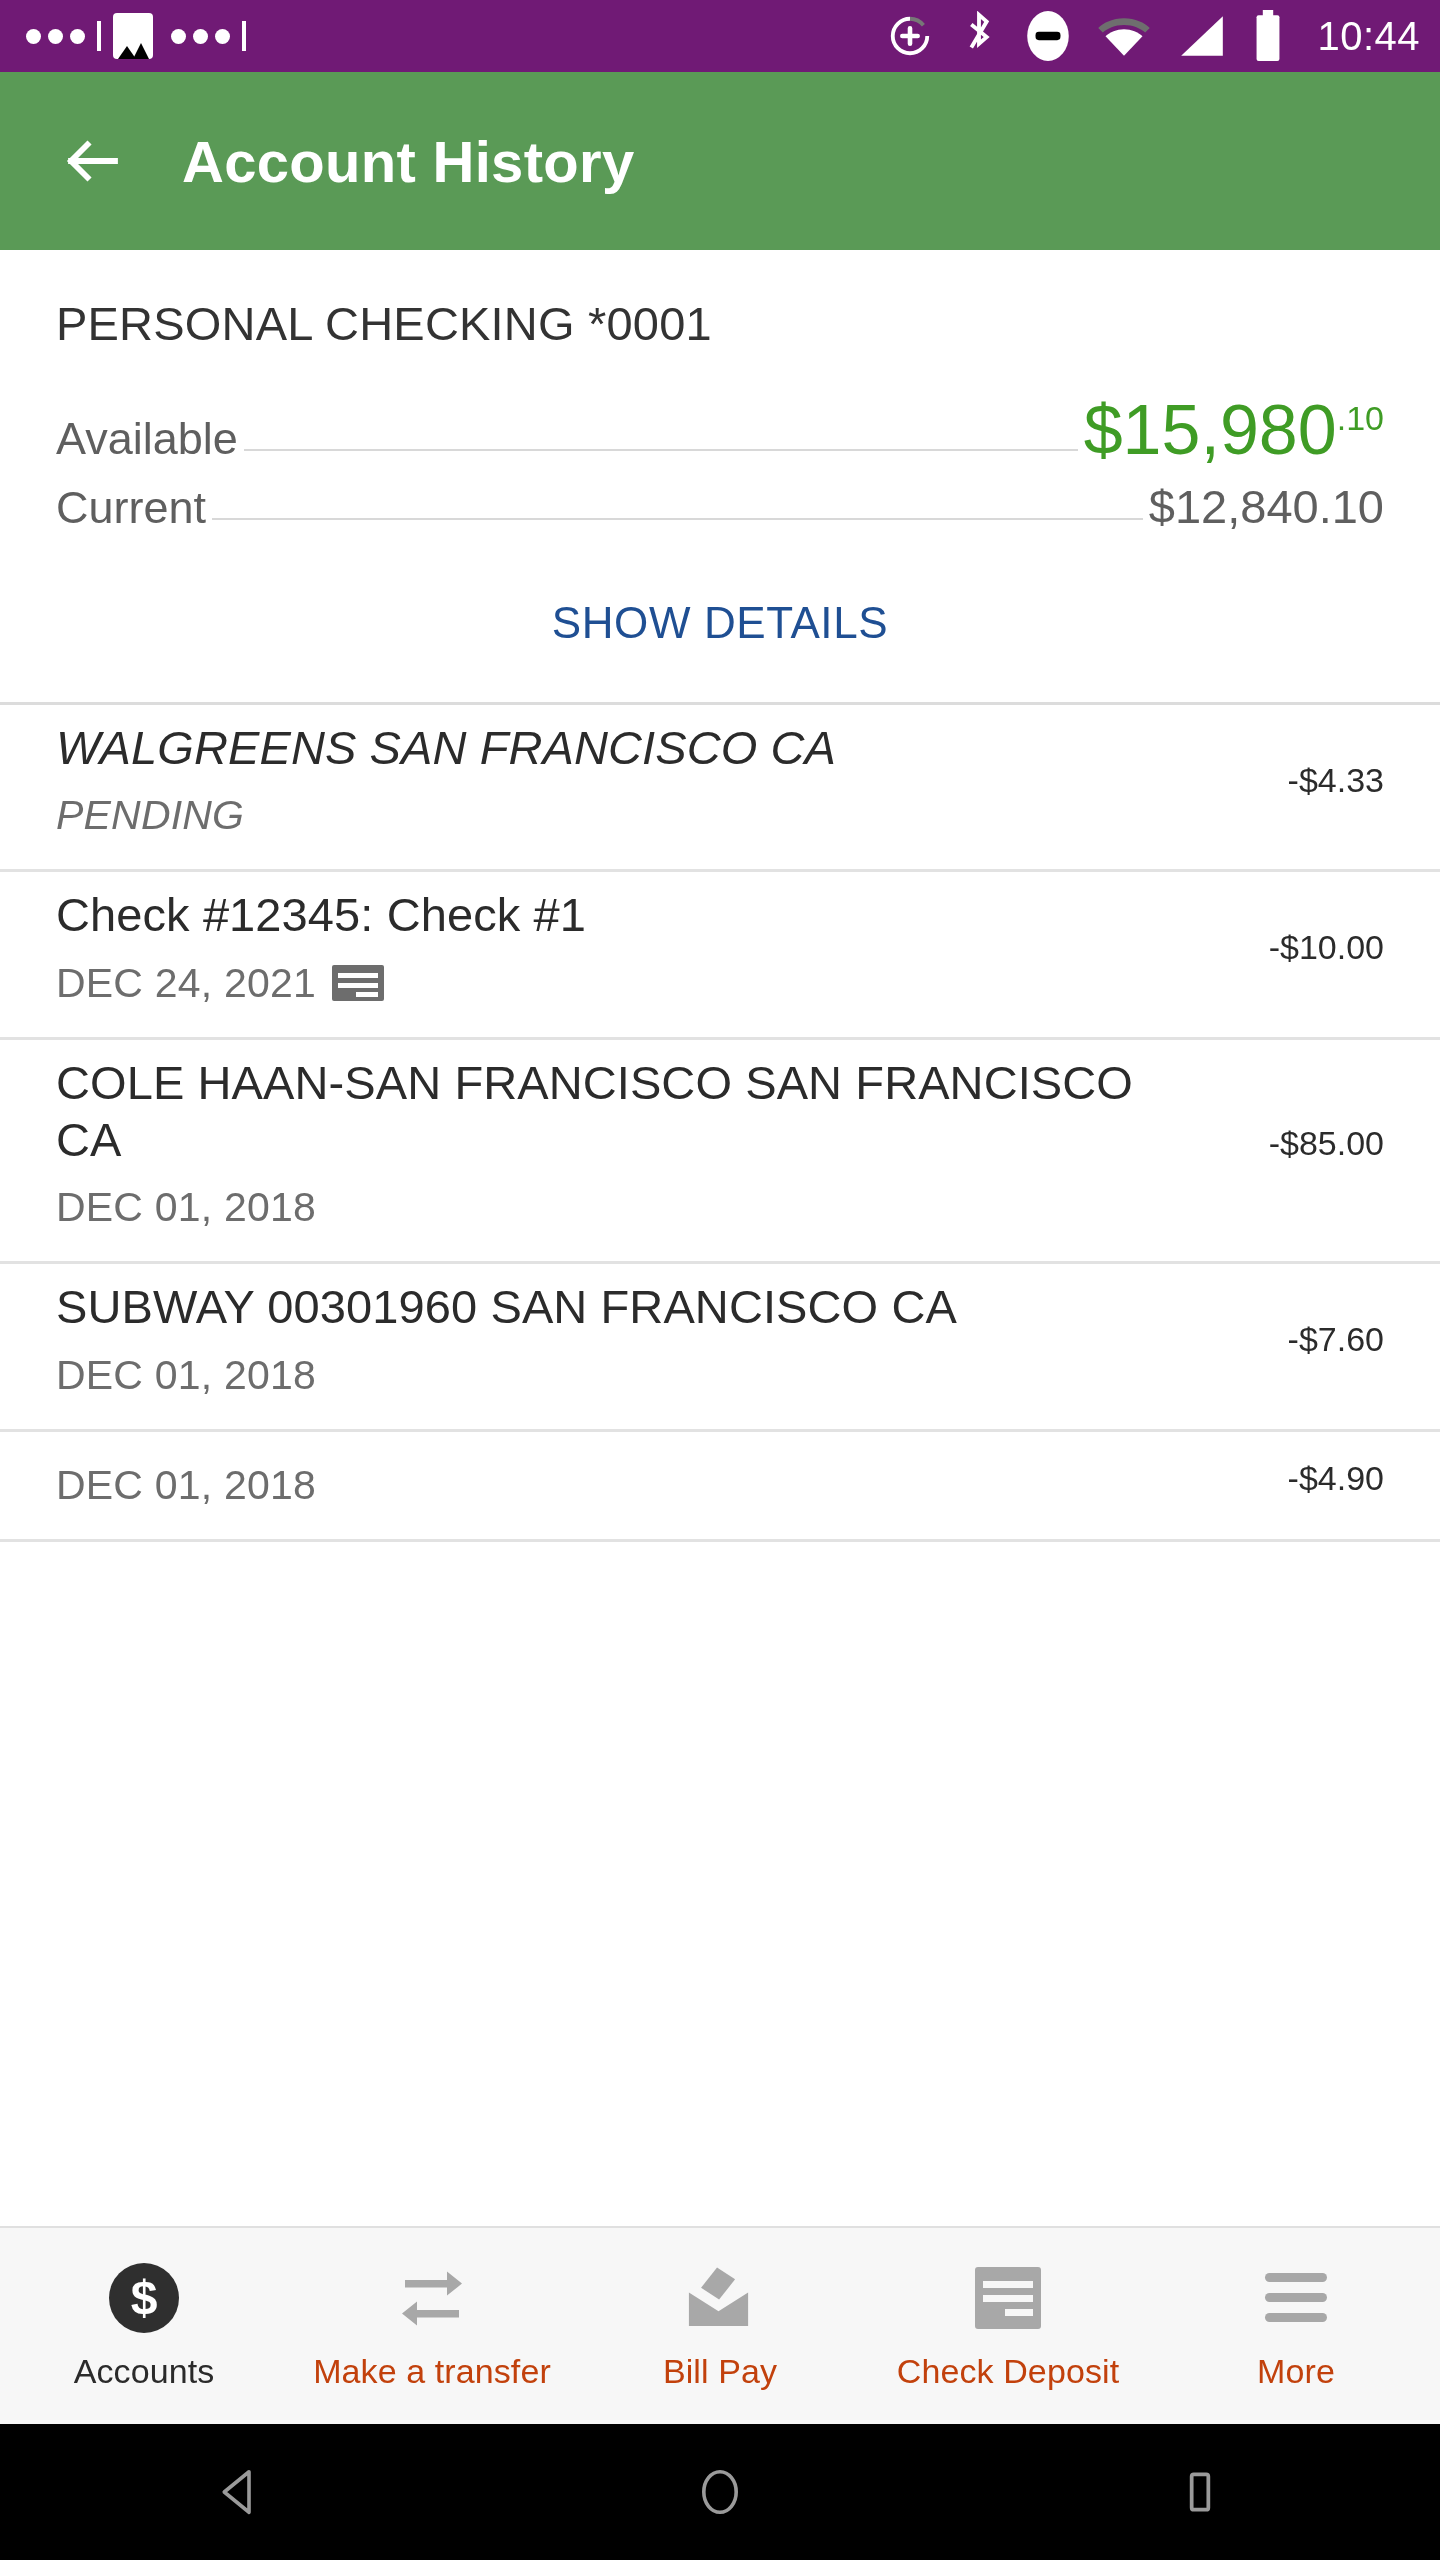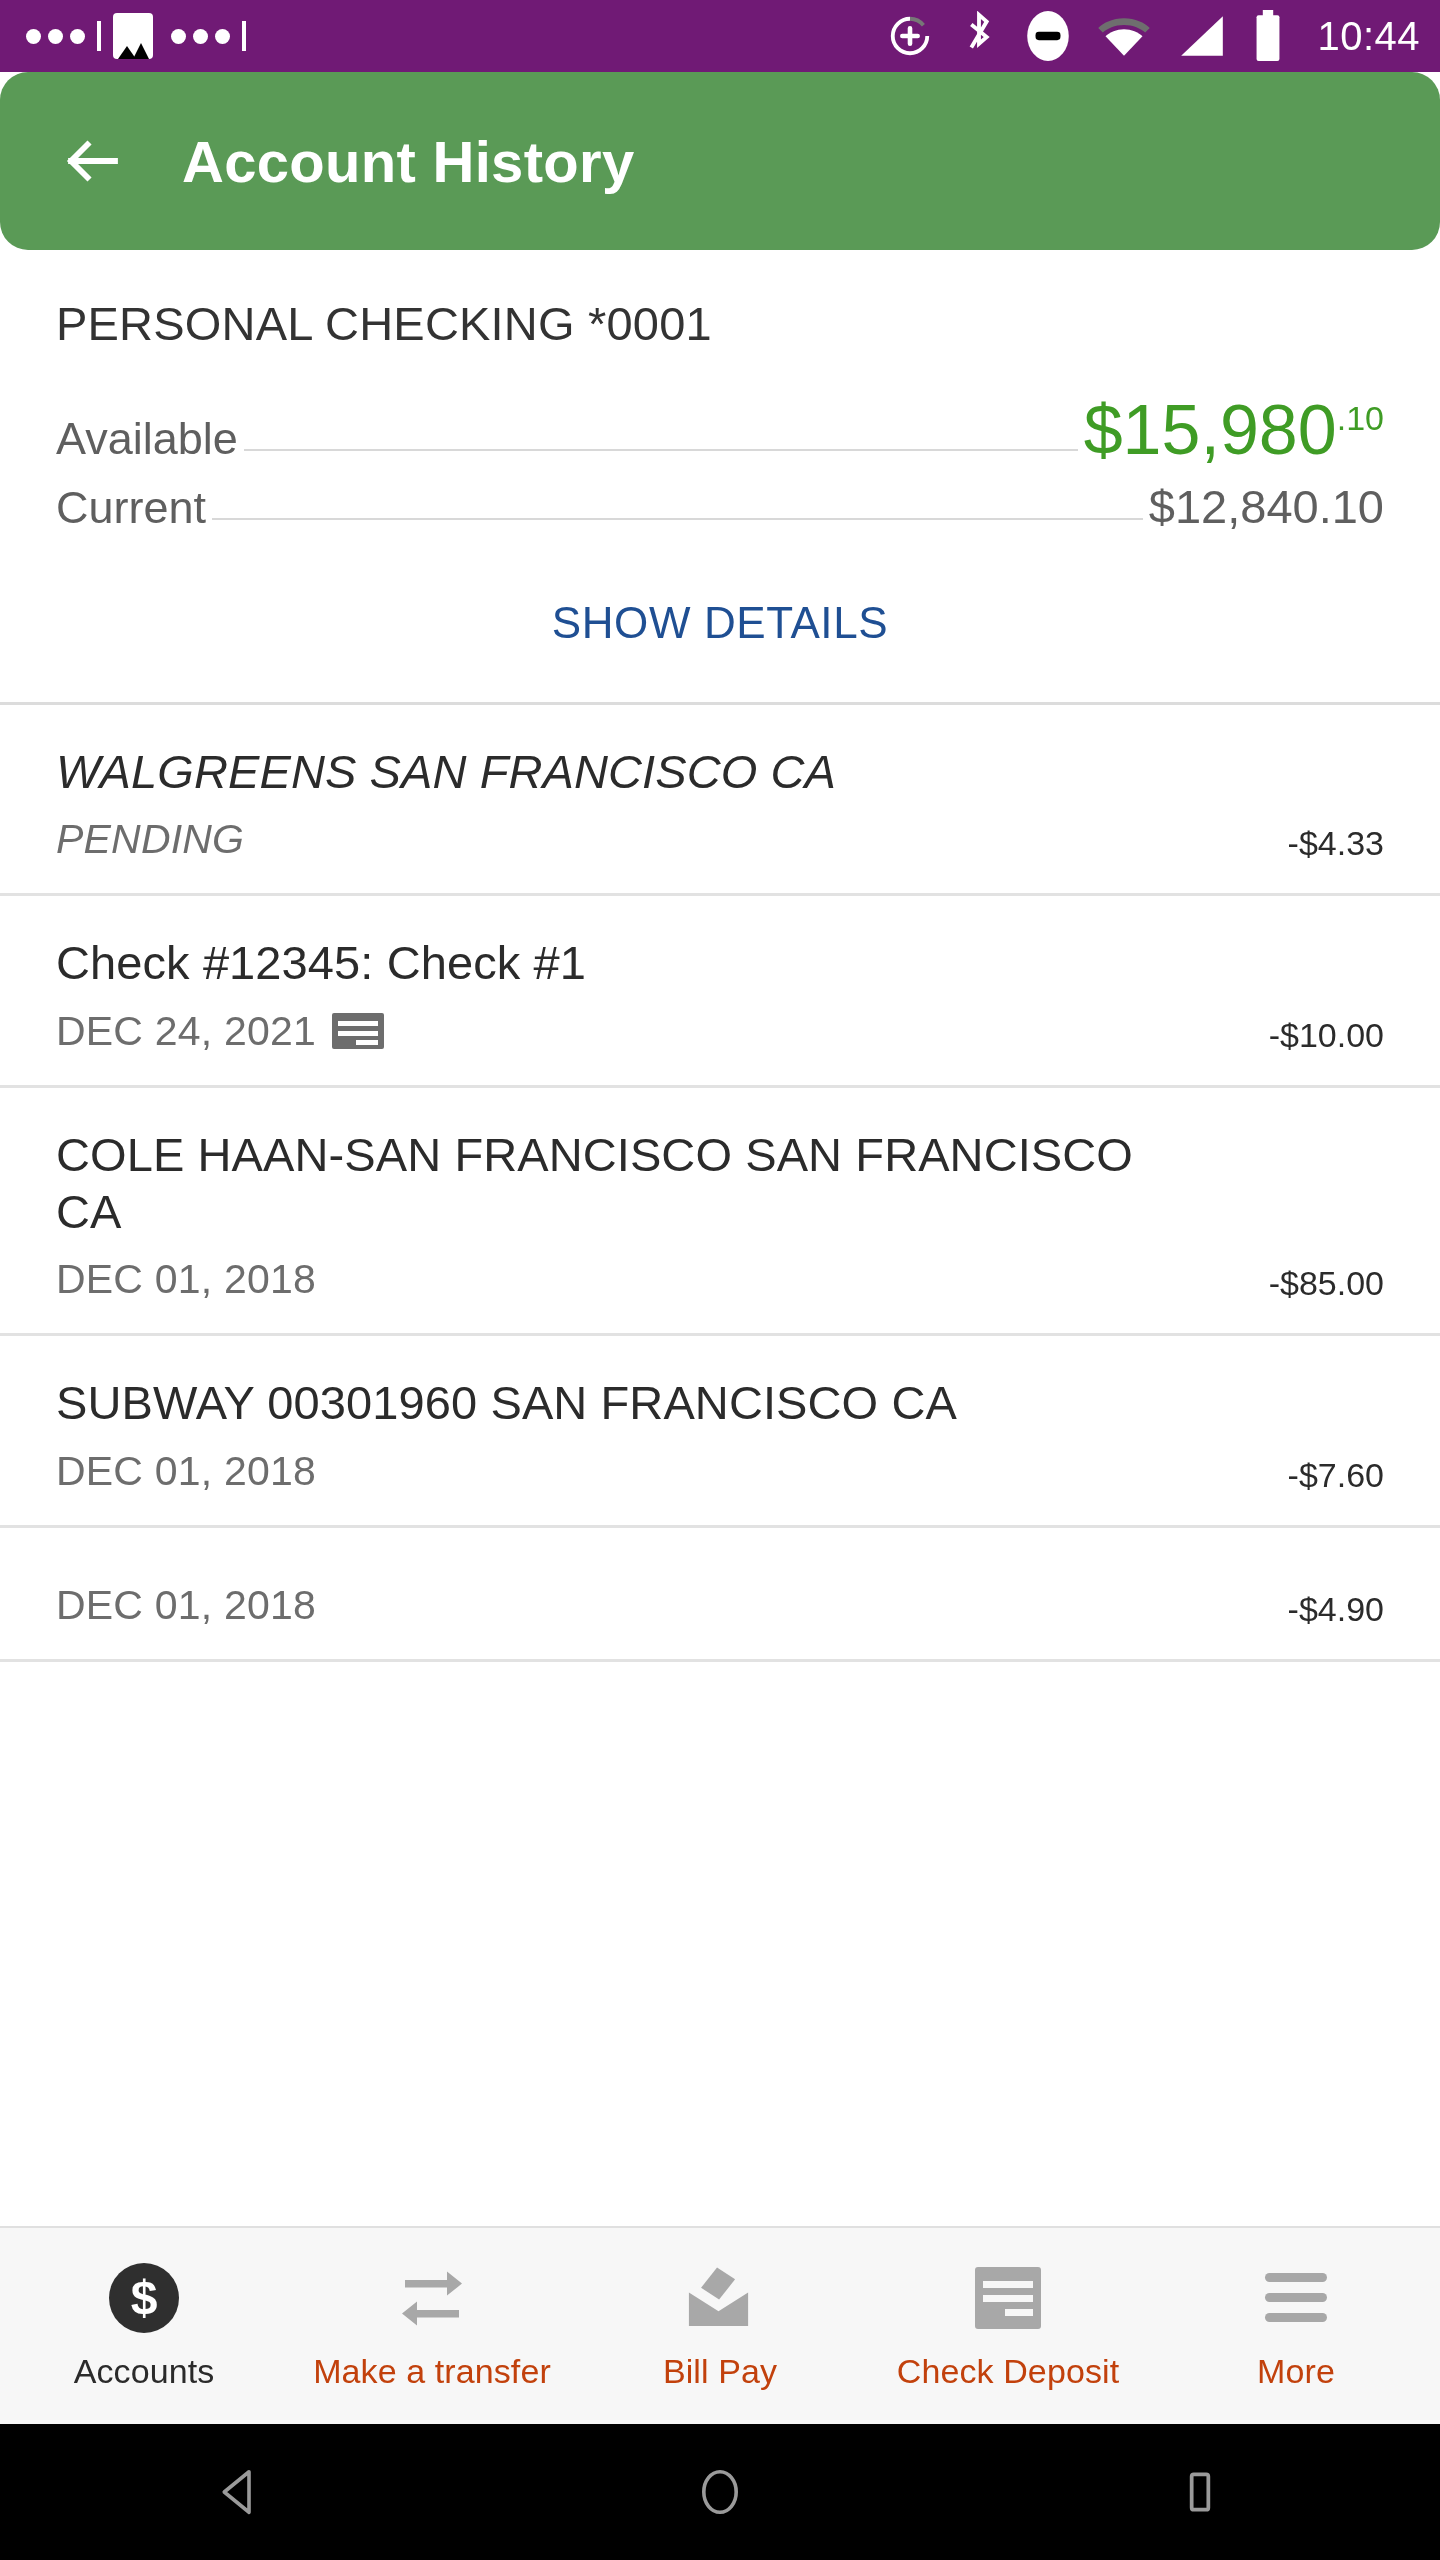--- a/index.html
+++ b/index.html
@@ -35,21 +35,21 @@
     border-left:8px solid transparent; border-right:8px solid transparent;
     border-bottom:16px solid #000;
   }
   .sb-right { margin-left:auto; display:flex; align-items:center; gap:26px; }
   .ic { display:block; }
   .sb-time { font-size:40px; font-weight:400; letter-spacing:0.5px; color:#fff; margin-left:8px; }
 
   
   .appbar {
     flex:0 0 178px; background:#5a9a56;
-    display:flex; align-items:center; padding:0 60px;border-radius:28px;
+    display:flex; align-items:center; padding:0 60px;
   }
   .back-arrow { width:66px; height:66px; flex:0 0 66px; margin-right:56px; cursor:pointer; }
   .appbar-title {
     color:#ffffff; font-size:58px; font-weight:bold; letter-spacing:0.3px;
   }
 
   
   .content { flex:1 1 auto; background:#ffffff; overflow:hidden; }
 
   
@@ -72,22 +72,22 @@
   .show-details {
     font-size:44px; color:#1f4f93; font-weight:500; letter-spacing:0.6px;
     cursor:pointer; display:inline-block;
   }
 
   .divider { height:3px; background:#dcdcdc; width:100%; }
   .divider.light { background:#e2e2e2; }
 
   
   .txn {
-    display:flex; align-items:flex-end; justify-content:space-between;
-    padding:14px 56px 30px 56px; cursor:pointer;margin-top:24px;
+    display:flex; align-items:center; justify-content:space-between;
+    padding:14px 56px 30px 56px; cursor:pointer;
   }
   .txn-left { flex:1 1 auto; padding-right:22px; max-width:1120px; }
   .txn-desc { font-size:47px; color:#2b2b2b; line-height:1.22; letter-spacing:0.1px; }
   .txn-sub {
     font-size:41px; color:#6d6d6d; margin-top:16px;
     display:flex; align-items:center; gap:16px; letter-spacing:0.2px;
   }
   .txn-amt { font-size:34px; color:#2b2b2b; white-space:nowrap; padding-top:2px; }
   .txn.pending .txn-desc { font-style:italic; }
   .txn.pending .txn-sub { font-style:italic; }

